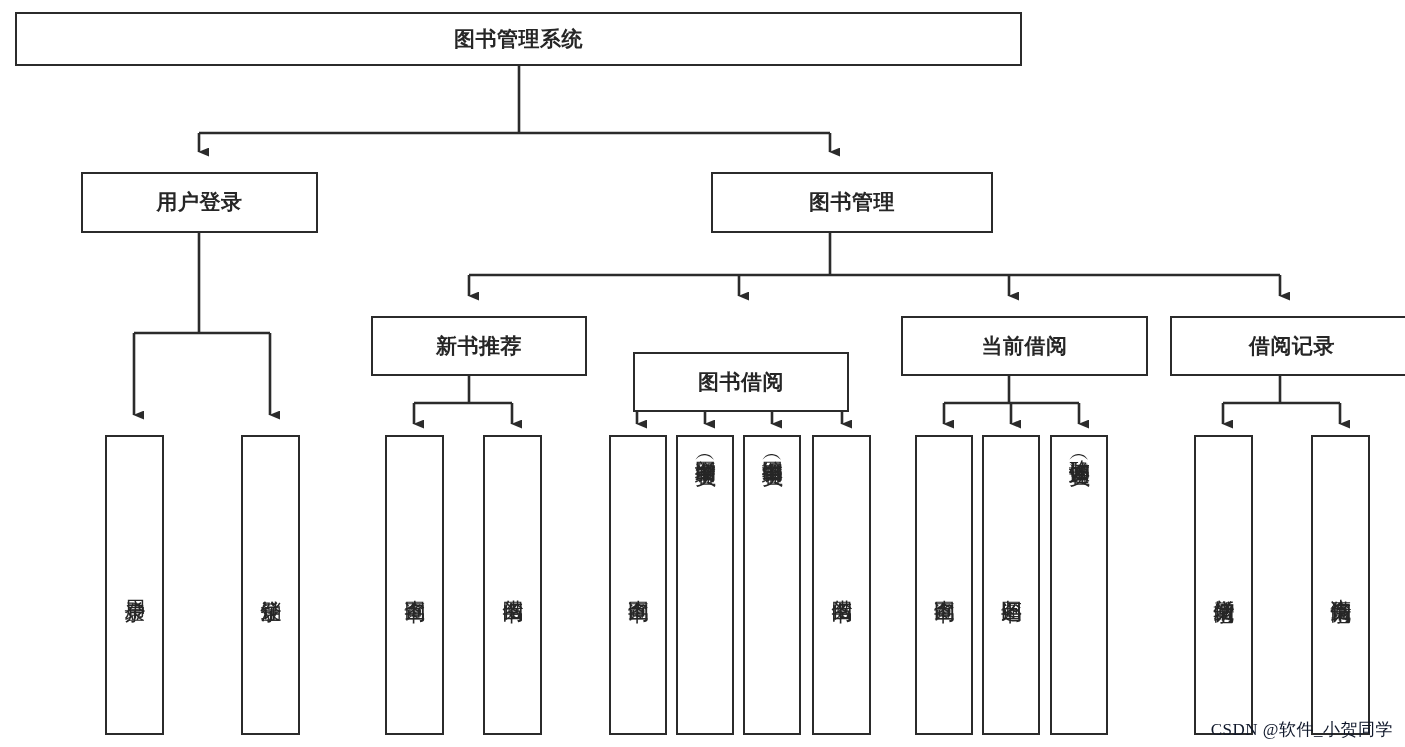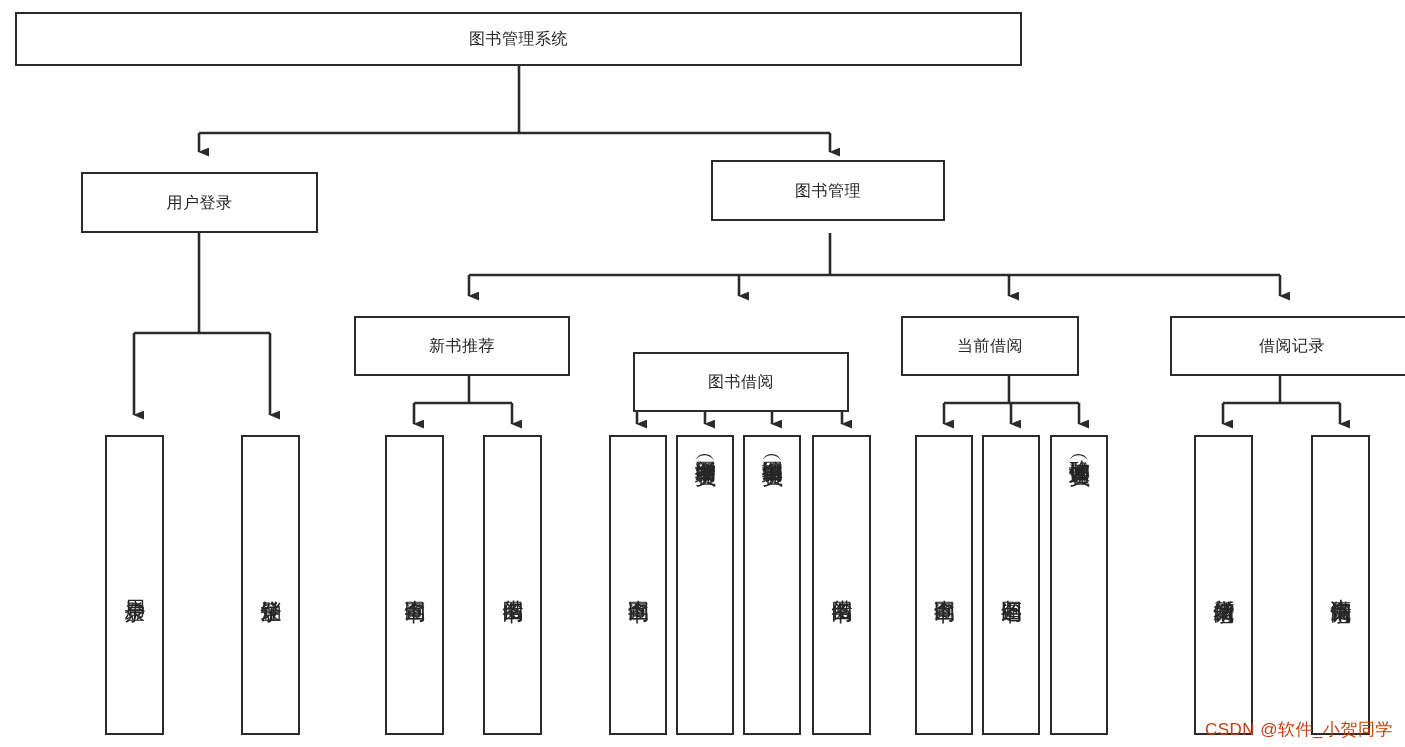--- a/index.html
+++ b/index.html
@@ -36,23 +36,24 @@
     color: #262626;
   }
   .node-label {
     display: block;
     text-align: center;
     line-height: 1.08;
     color: #262626;
   }
   
   .node.horiz .node-label {
-    font-size: 16px;
+    font-size: 21px;
     letter-spacing: 0.5px;
     white-space: nowrap;
+    font-weight: bold;
   }
   
   .node.vert {
     align-items: flex-start;
     padding-top: 6px;
   }
   .node.vert .node-label {
     writing-mode: vertical-rl;
     text-orientation: upright;
     font-size: 21px;
@@ -66,24 +67,24 @@
   }
   .node.vert.center-text {
     align-items: center;
     padding-top: 0;
   }
   #watermark {
     position: absolute;
     right: 12px;
     bottom: 6px;
     font-size: 17px;
-    color: #c2410c;
+    color: #0f172a;
     letter-spacing: 0.5px;
     white-space: nowrap;
-    font-family: Liberation Sans, sans-serif;
+    font-family: Liberation Serif, serif;
   }
 </style>
 </head>
 <body>
 
 <div id="diagram-root">
 
   <svg id="edges-layer" width="1405" height="747" viewBox="0 0 1405 747">
     <defs>
       <marker id="arrowhead" markerWidth="9" markerHeight="11" refX="4.5" refY="10.2" orient="auto" markerUnits="userSpaceOnUse">
@@ -135,33 +136,33 @@
   </svg>
 
   <div class="node horiz" style="left:15px; top:12px; width:1007px; height:54px;">
     <span class="node-label">图书管理系统</span>
   </div>
 
   <div class="node horiz" style="left:81px; top:172px; width:237px; height:61px;">
     <span class="node-label">用户登录</span>
   </div>
 
-  <div class="node horiz" style="left:711px; top:160px; width:234px; height:61px;">
+  <div class="node horiz" style="left:711px; top:172px; width:282px; height:61px;">
     <span class="node-label">图书管理</span>
   </div>
 
-  <div class="node horiz" style="left:354px; top:316px; width:216px; height:60px;">
+  <div class="node horiz" style="left:371px; top:316px; width:216px; height:60px;">
     <span class="node-label">新书推荐</span>
   </div>
 
   <div class="node horiz" style="left:633px; top:316px; width:216px; height:60px;margin-top:36px;">
     <span class="node-label">图书借阅</span>
   </div>
 
-  <div class="node horiz" style="left:901px; top:316px; width:178px; height:60px;">
+  <div class="node horiz" style="left:901px; top:316px; width:247px; height:60px;">
     <span class="node-label">当前借阅</span>
   </div>
 
   <div class="node horiz" style="left:1170px; top:316px; width:244px; height:60px;">
     <span class="node-label">借阅记录</span>
   </div>
 
   <div class="node vert center-text" style="left:105px; top:435px; width:59px; height:300px;">
     <span class="node-label">用户登录</span>
   </div>

